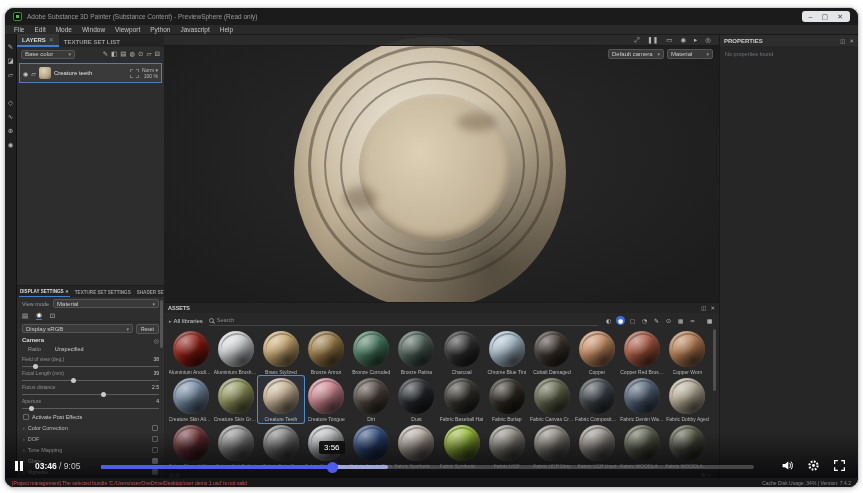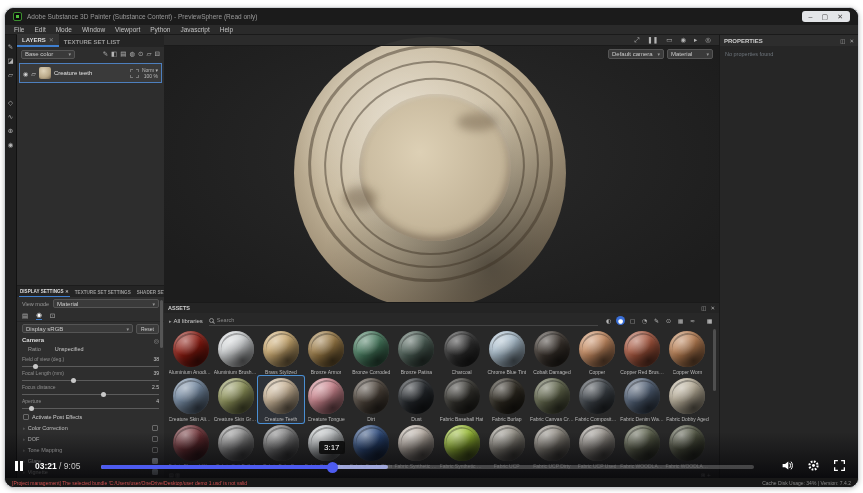--- a/index.html
+++ b/index.html
@@ -613,27 +613,27 @@
       <div class="p-empty">No properties found</div>
     </div>
   </div>
 
   <div class="statusbar">
     <span class="st-err">[Project management] The selected bundle 'C:/Users/user/OneDrive/Desktop/user demo 1.usd' is not valid</span>
     <span class="st-info">Cache Disk Usage: 34% | Version: 7.4.2</span>
   </div>
 
   <div class="player">
-    <div class="tooltip">3:17</div>
+    <div class="tooltip">3:56</div>
     <div class="controls" style="pointer-events:auto;">
       <span class="pausebtn">
           <i></i>
           <i></i>
         </span>
-      <span class="timetext"><b>03:21</b><span> / </span><span>9:05</span></span>
+      <span class="timetext"><b>03:46</b><span> / </span><span>9:05</span></span>
       <span class="ptrack" id="ptrack">
         <span class="pbuf" id="pbuf" style="width: 44%;"></span>
         <span class="pfill" id="pfill" style="width: 35.4%; background: rgb(77, 91, 239);"></span>
         <span class="pknob" id="pknob" style="left: 35.4%; background: rgb(77, 91, 239);"></span>
       </span>
       <span class="picons">
         <span>
             <svg viewBox="0 0 16 16">
               <path d="M2 6v4h3l4 3V3L5 6H2z" fill="#fff"></path>
               <path d="M11 5.2c1 .9 1 4.7 0 5.6M12.7 3.6c1.9 1.7 1.9 7.1 0 8.8" stroke="#fff" fill="none" stroke-width="1.2" stroke-linecap="round"></path>

